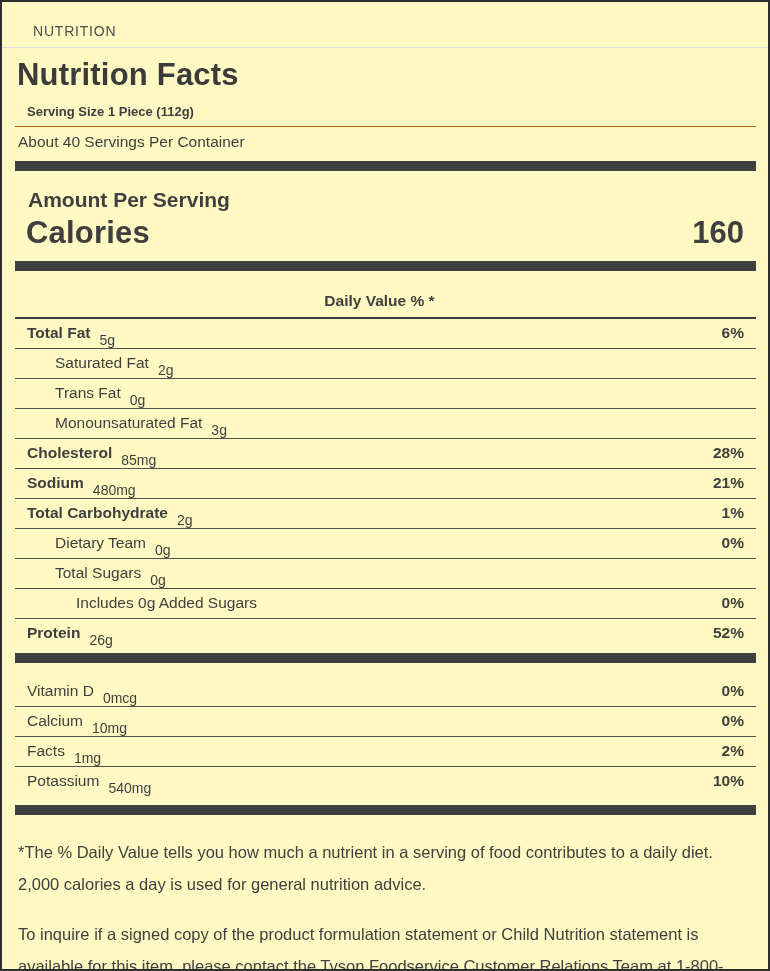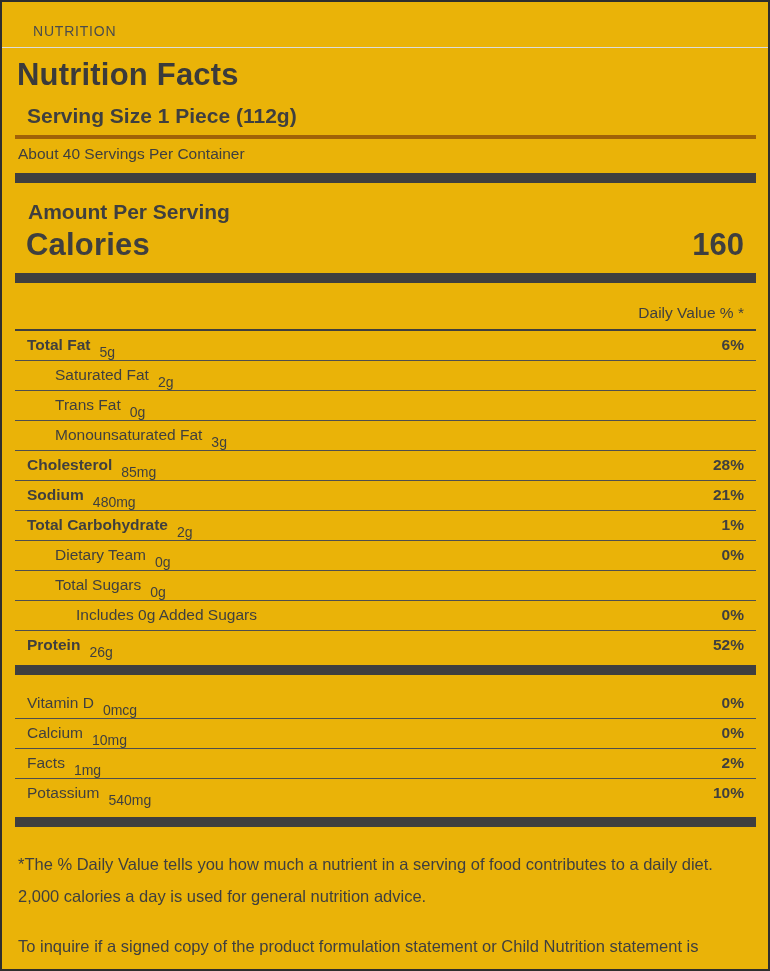--- a/index.html
+++ b/index.html
@@ -6,21 +6,21 @@
   html, body { background: #ffffff; }
   body {
     font-family: "Liberation Sans", sans-serif;
     color: #3f3f3f;
     width: 770px;
   }
   .label-card {
     width: 770px;
     height: 971px;
     border: 2px solid #2e2e2e;
-    background: #eab308;
+    background: #fef9c3;
     overflow: hidden;
   }
 
   
   .eyebrow {
     padding: 21px 12px 8px 31px;
     font-size: 14px;
     letter-spacing: 0.8px;
     color: #4c4c4c;
     border-bottom: 1px solid #dcdcdc;
@@ -28,23 +28,23 @@
   .main-title {
     padding: 9px 12px 2px 15px;
     font-size: 31px;
     font-weight: bold;
     color: #3b3b3b;
     letter-spacing: 0.2px;
   }
   .serving-size {
     margin: 0 12px 0 13px;
     padding: 9px 0 7px 12px;
-    font-size: 21px;
-    font-weight: bold;
-    border-bottom: 4px solid #a16207;
+    font-size: 13px;
+    font-weight: bold;
+    border-bottom: 1px solid #a16207;
   }
   .servings-per {
     padding: 6px 12px 10px 16px;
     font-size: 15.5px;
   }
   .thick-bar {
     height: 10px;
     background: #3f3f3f;
     margin: 0 12px 0 13px;
   }
@@ -59,23 +59,23 @@
     align-items: flex-start;
     margin: 3px 24px 10px 24px;
   }
   .calories-label { font-size: 31px; font-weight: bold; letter-spacing: 0.2px; }
   .calories-value { margin-left: auto; font-size: 31px; font-weight: bold; }
 
   
   .dv-header {
     margin: 0 12px 0 13px;
     padding: 21px 12px 7px 0;
-    text-align: right;
+    text-align: center;
     font-size: 15.5px;
-    font-weight: normal;
+    font-weight: bold;
   }
   .nutrient-table { margin: 0 12px 0 13px; }
   .row {
     display: flex;
     align-items: flex-start;
     border-top: 1px solid #4f4f4f;
     padding: 5px 0 6px 0;
     min-height: 28px;
     font-size: 15.5px;
     text-align: right;

